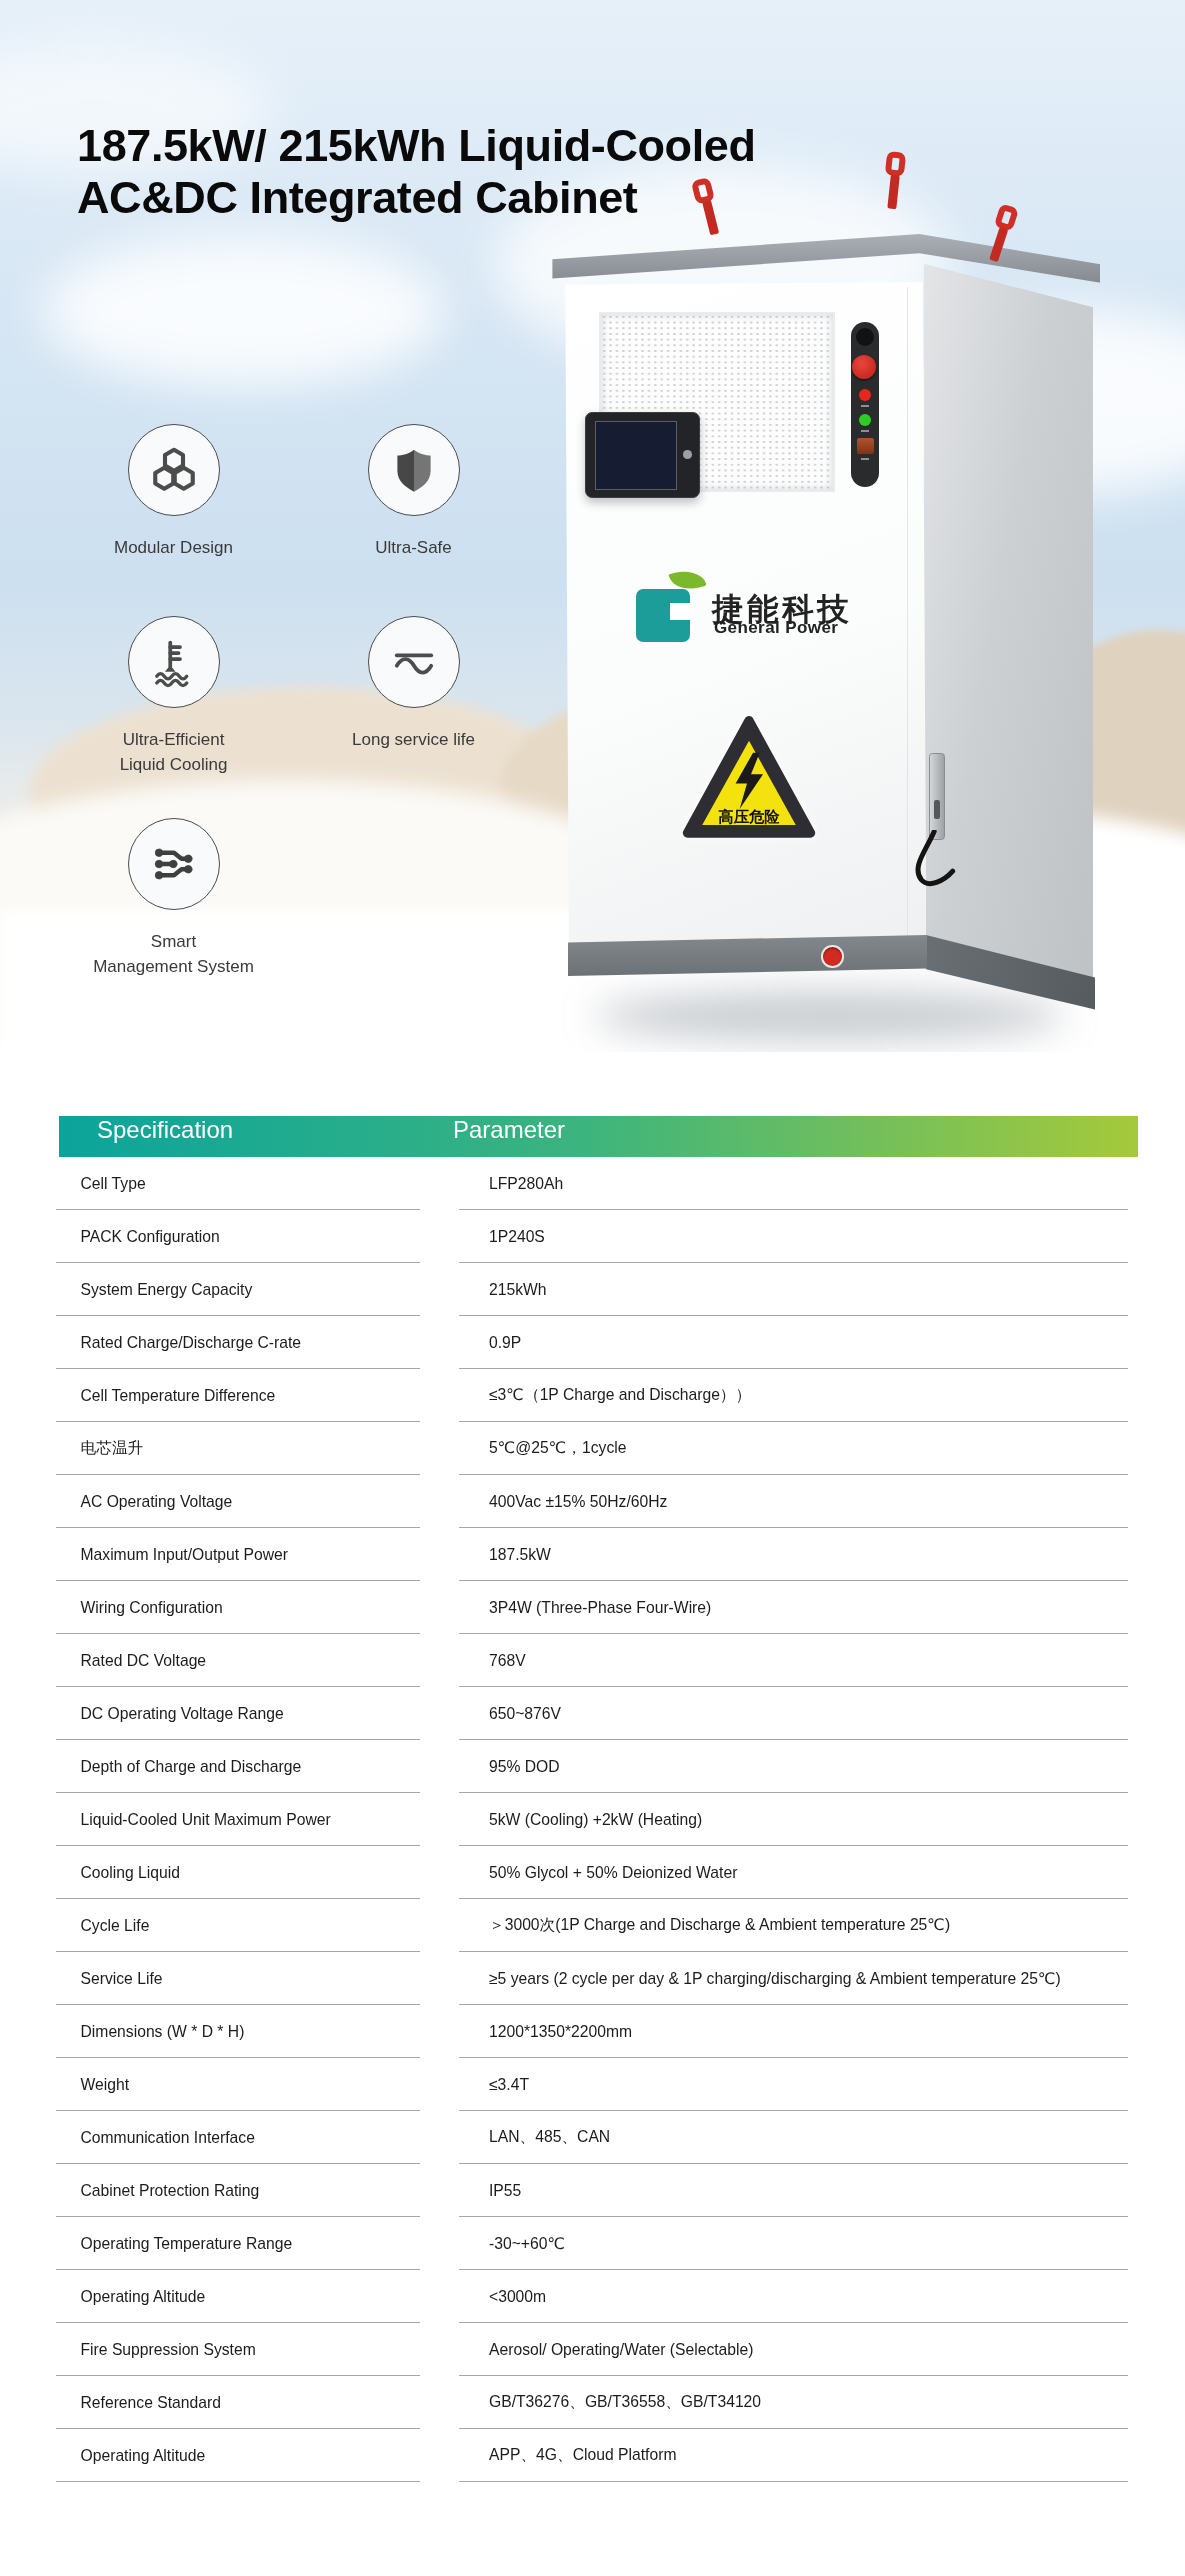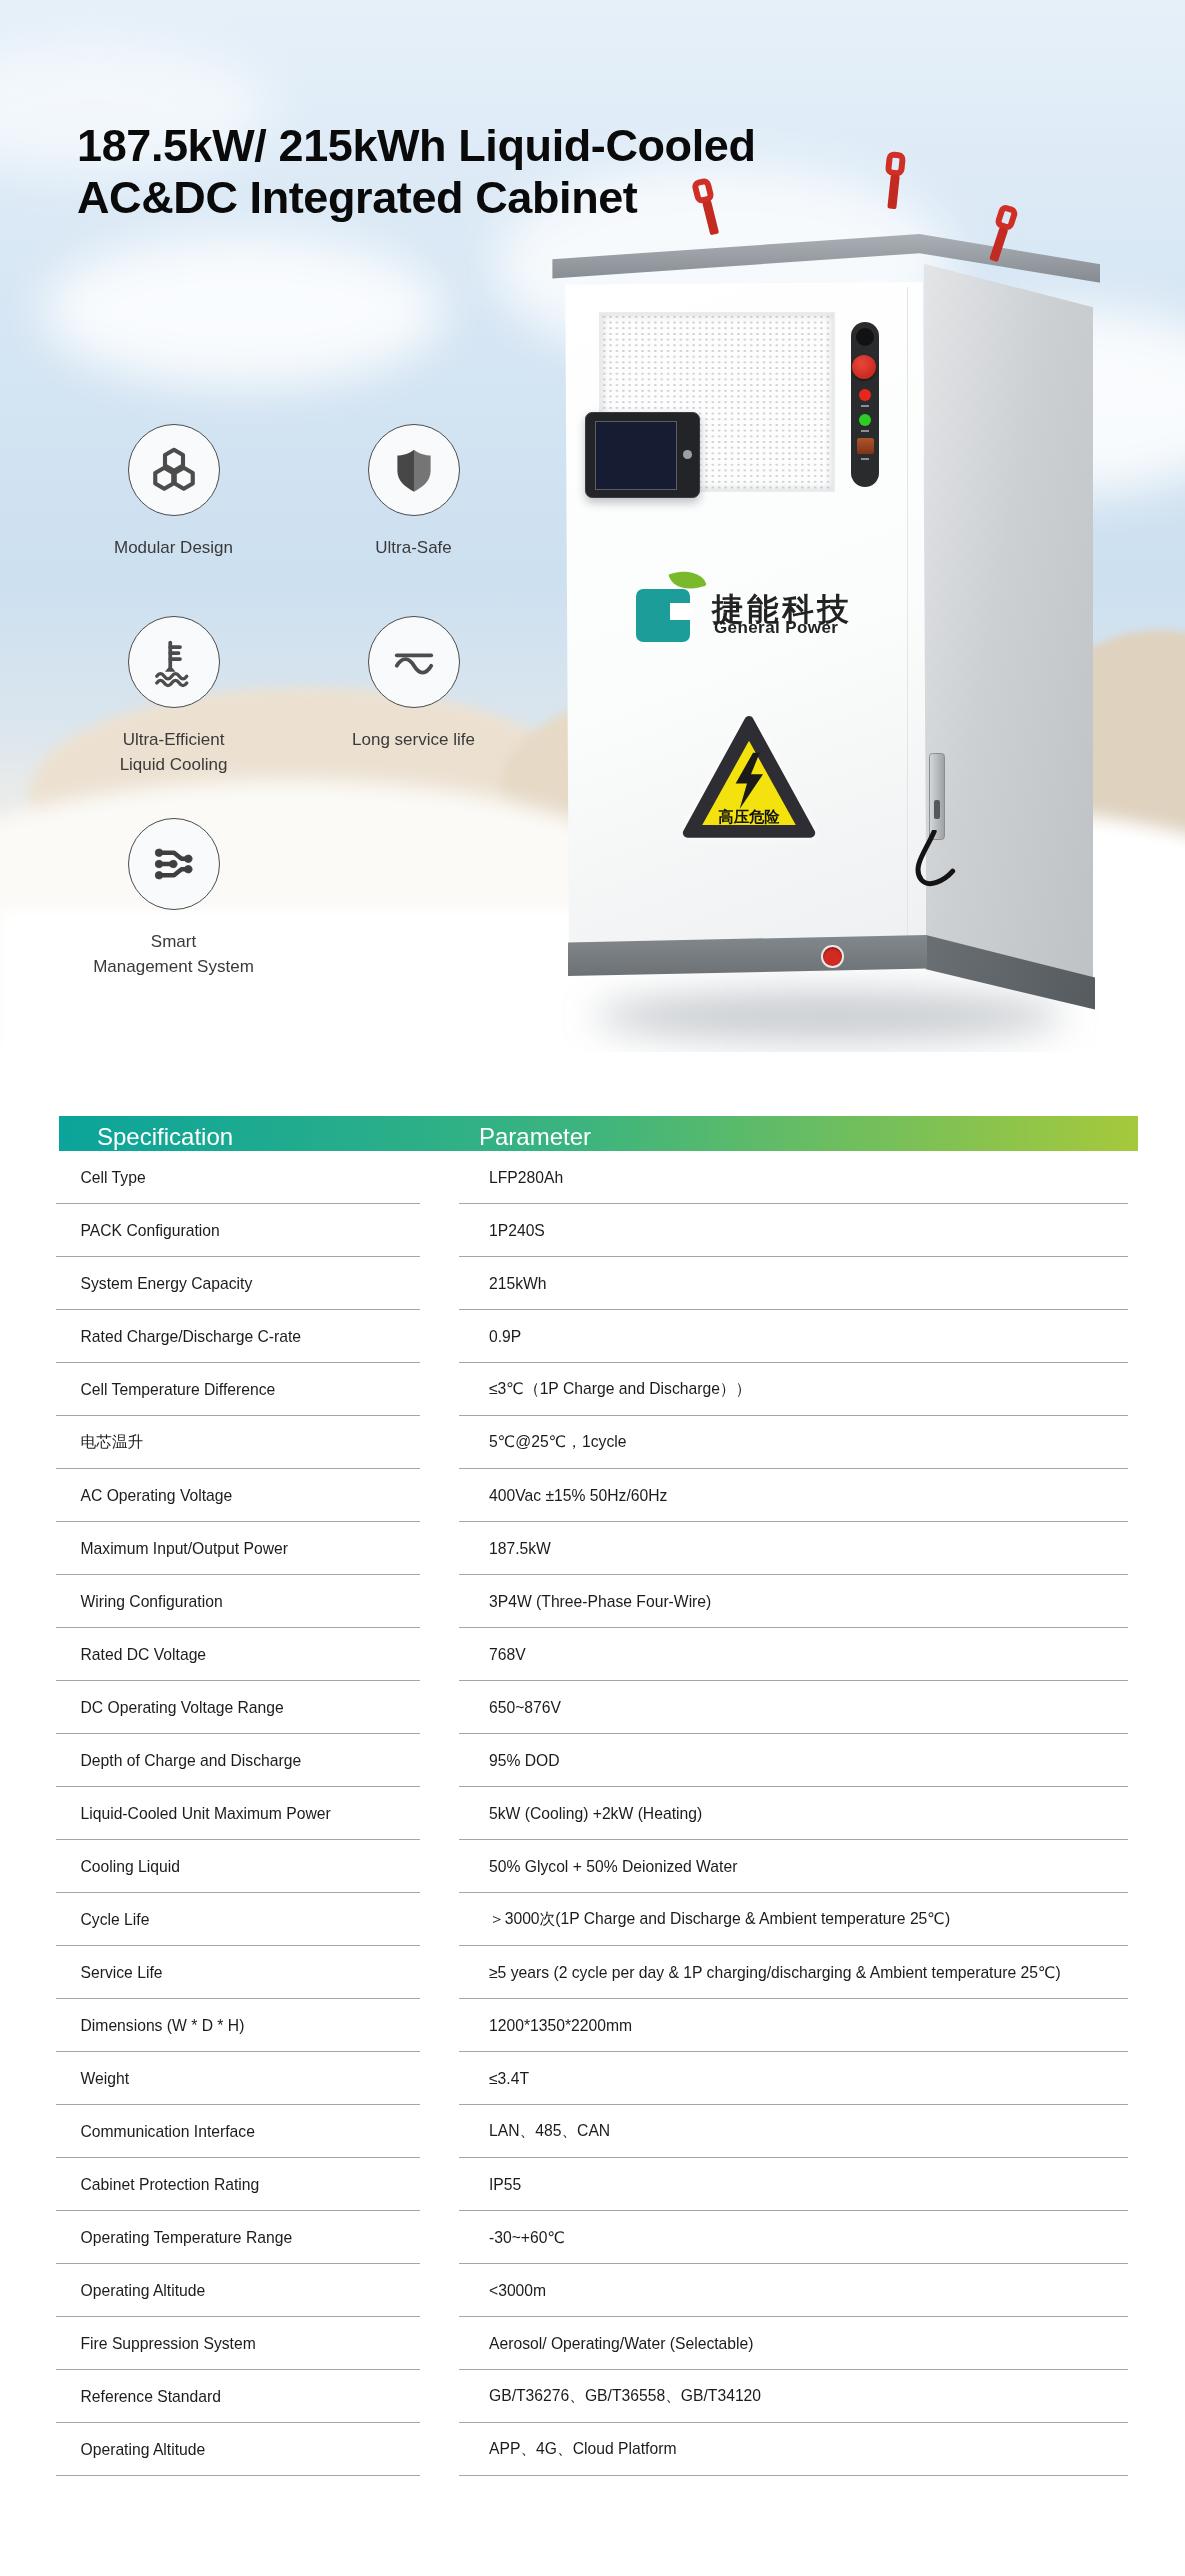--- a/index.html
+++ b/index.html
@@ -90,22 +90,22 @@
               clip-path:polygon(0 18%,100% 0,100% 82%,0 100%);
               background:linear-gradient(180deg,#83888c,#6c7175);}
   .base-side{left:375px;top:770px;width:169px;height:76px;
              clip-path:polygon(0 0,100% 56%,100% 98%,0 45%);
              background:linear-gradient(100deg,#6a6f73,#565b5f);}
   .base-conn{left:270px;top:780px;width:18.6px;height:18.6px;border-radius:50%;background:#d02a21;
              border:2.1px solid #e8e9ea;box-shadow:inset 0 1.4px 2.1px rgba(0,0,0,.4);}
 
   
   .spec-section{position:absolute;left:59px;top:1116px;width:1079px;}
-  .thead{height:35px;display:flex;align-items:flex-end;color:#fff;font-size:24px;
-         background:linear-gradient(90deg,var(--grad-from,#0BA49B) 0%,var(--grad-mid,#3BB47F) 48%,var(--grad-to,#A6C93B) 100%);gap:26px;}
+  .thead{height:41px;display:flex;align-items:flex-start;color:#fff;font-size:24px;
+         background:linear-gradient(90deg,var(--grad-from,#0BA49B) 0%,var(--grad-mid,#3BB47F) 48%,var(--grad-to,#A6C93B) 100%);}
   .thead .h-spec{padding-left:38px;width:356px;}
   .thead .h-param{padding-left:0;}
   .trow{position:relative;height:53px;display:flex;align-items:center;font-size:15.7px;color:#1c1c1c;}
   .cell{position:relative;height:100%;display:flex;align-items:center;box-sizing:border-box;}
   .cell.spec{width:361px;padding-left:21.5px;}
   .cell.param{flex:1;margin-left:39px;padding-left:30px;}
   .cell.spec::after{content:"";position:absolute;left:-2.9px;right:0;bottom:0;height:1.4px;background:#a6a6a6;}
   .cell.param::after{content:"";position:absolute;left:0;right:10px;bottom:0;height:1.4px;background:#a6a6a6;}
 </style>
 </head>

